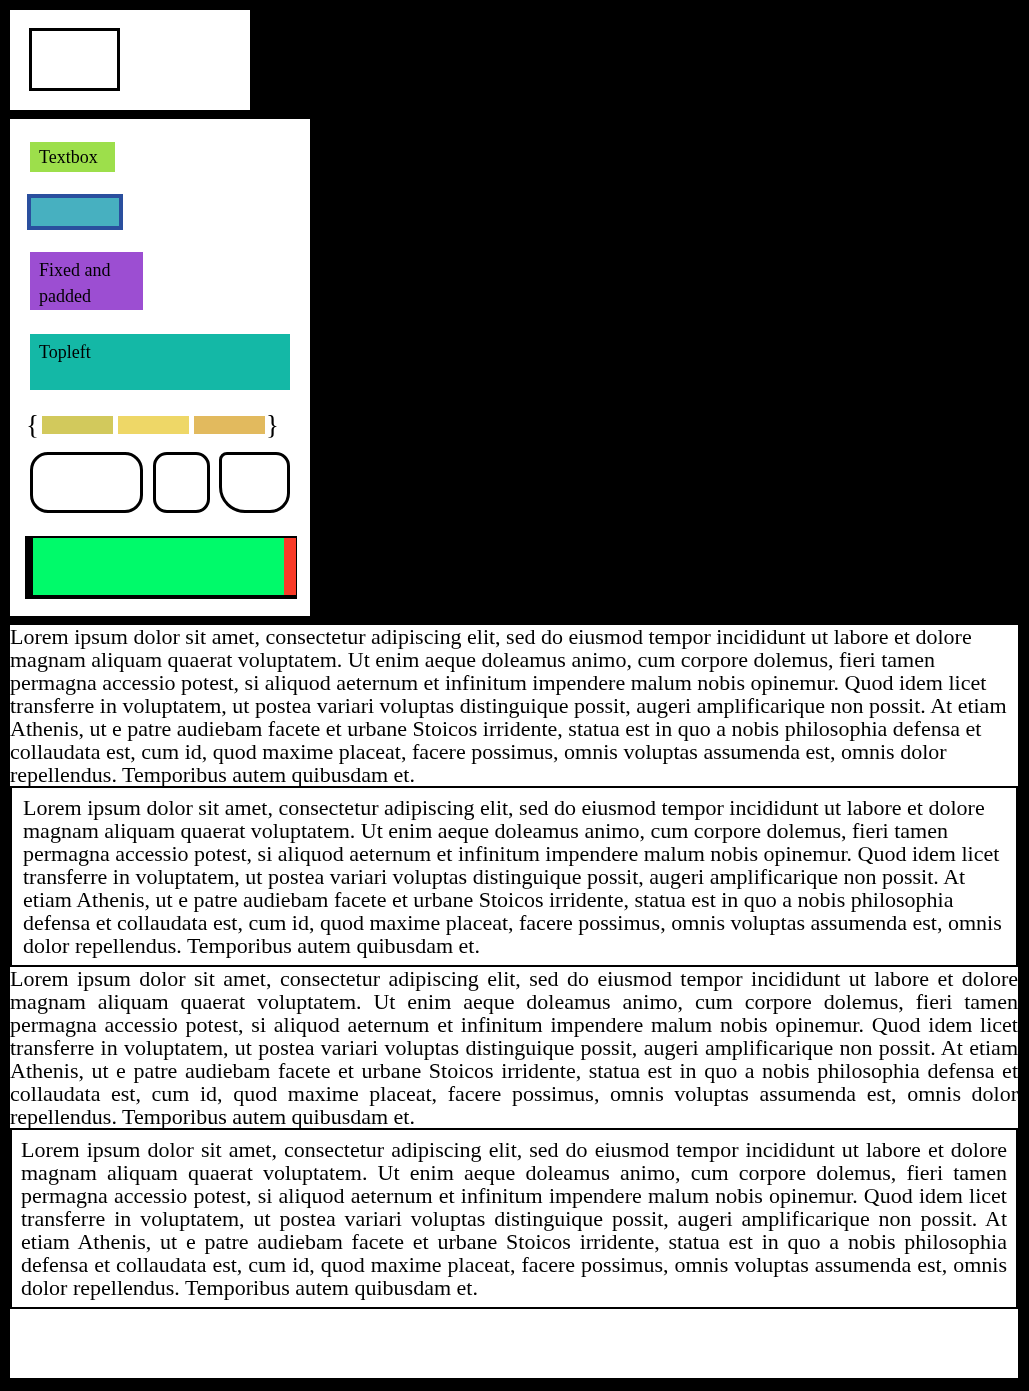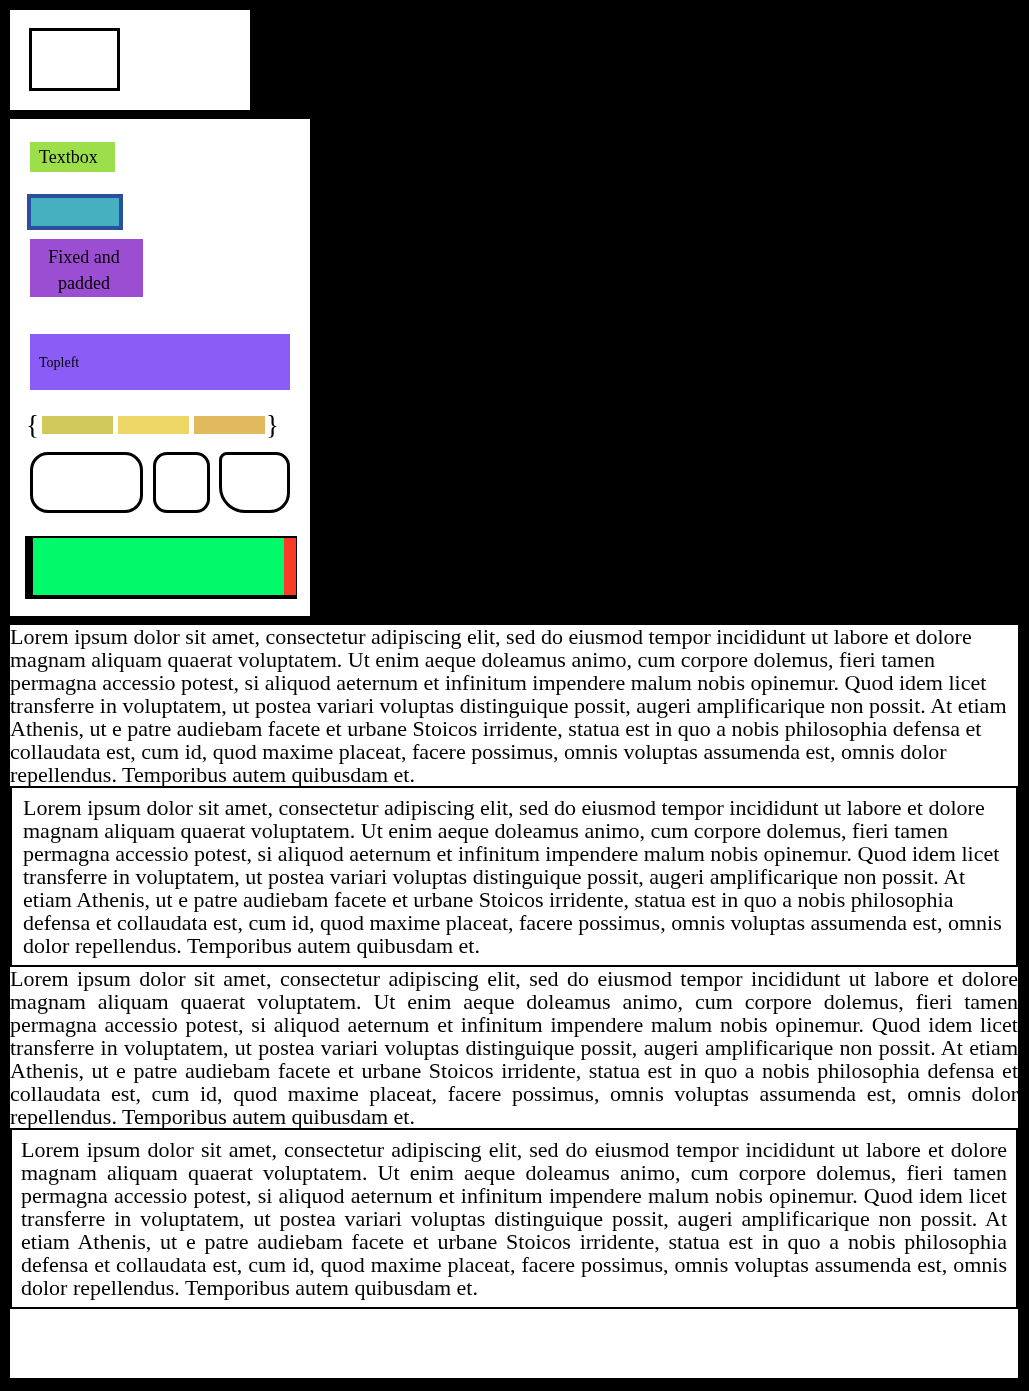--- a/index.html
+++ b/index.html
@@ -31,32 +31,32 @@
     padding-left: 9px; box-sizing: border-box;
   }
   .input-teal {
     position: absolute; left: 17px; top: 75px;
     width: 96px; height: 36px;
     background: #47b0c0;
     border: 4px solid #2a4f9e;
     box-sizing: border-box;
   }
   .box-purple {
-    position: absolute; left: 20px; top: 120px;
+    position: absolute; left: 20px; top: 133px;
     width: 113px; height: 58px;
     background: #9c4ed2;
     font-size: 18px; line-height: 26px;
-    padding: 5px 14px 0 9px; box-sizing: border-box; text-align: center;
+    padding: 5px 14px 0 9px; box-sizing: border-box;
   }
   .box-violet {
     position: absolute; left: 20px; top: 215px;
     width: 260px; height: 56px;
-    background: #8b5cf6;
-    font-size: 14px; line-height: 26px;
-    padding: 16px 0 0 9px; box-sizing: border-box;
+    background: #14b8a6;
+    font-size: 18px; line-height: 26px;
+    padding: 5px 0 0 9px; box-sizing: border-box;
   }
 
   .chip-row {
     position: absolute; left: 16px; top: 288px;
     width: 268px; height: 36px;
     display: flex; align-items: center;
   }
   .brace { font-size: 27px; line-height: 36px; }
   .chip { width: 71px; height: 18px; margin: 0 2.5px; }
   .chip-1 { background: #d2c95c; margin-left: 3px; }

